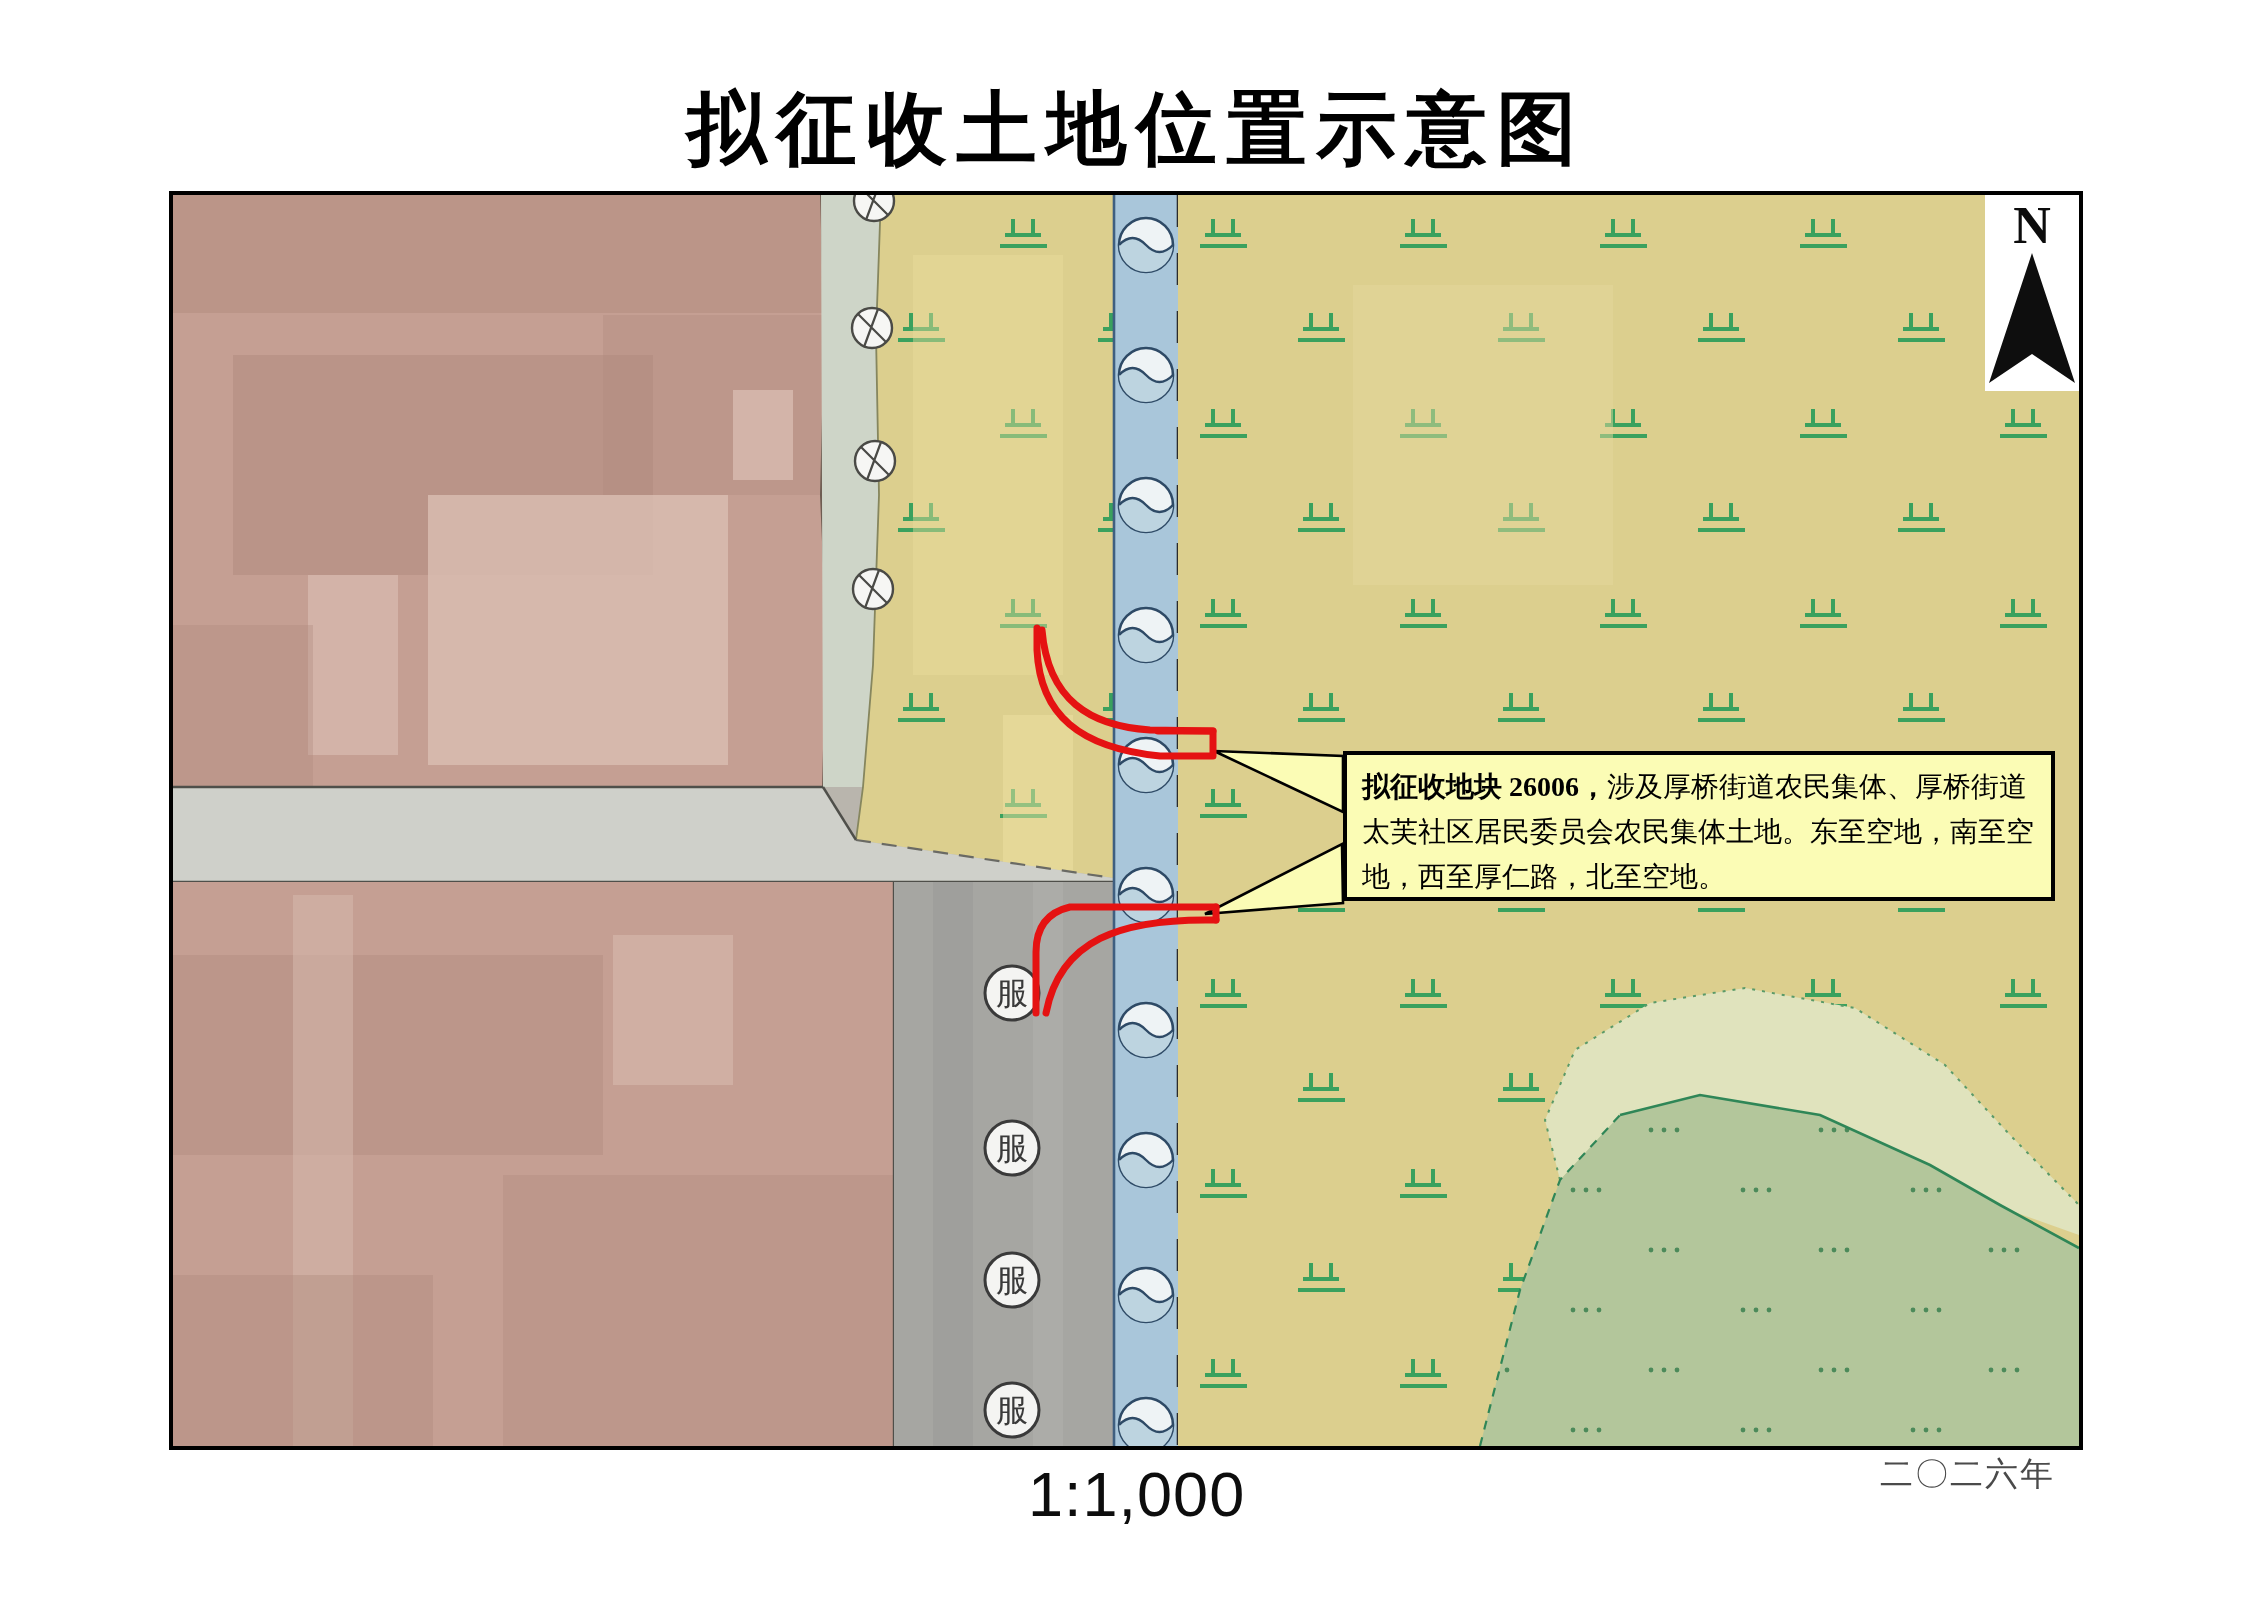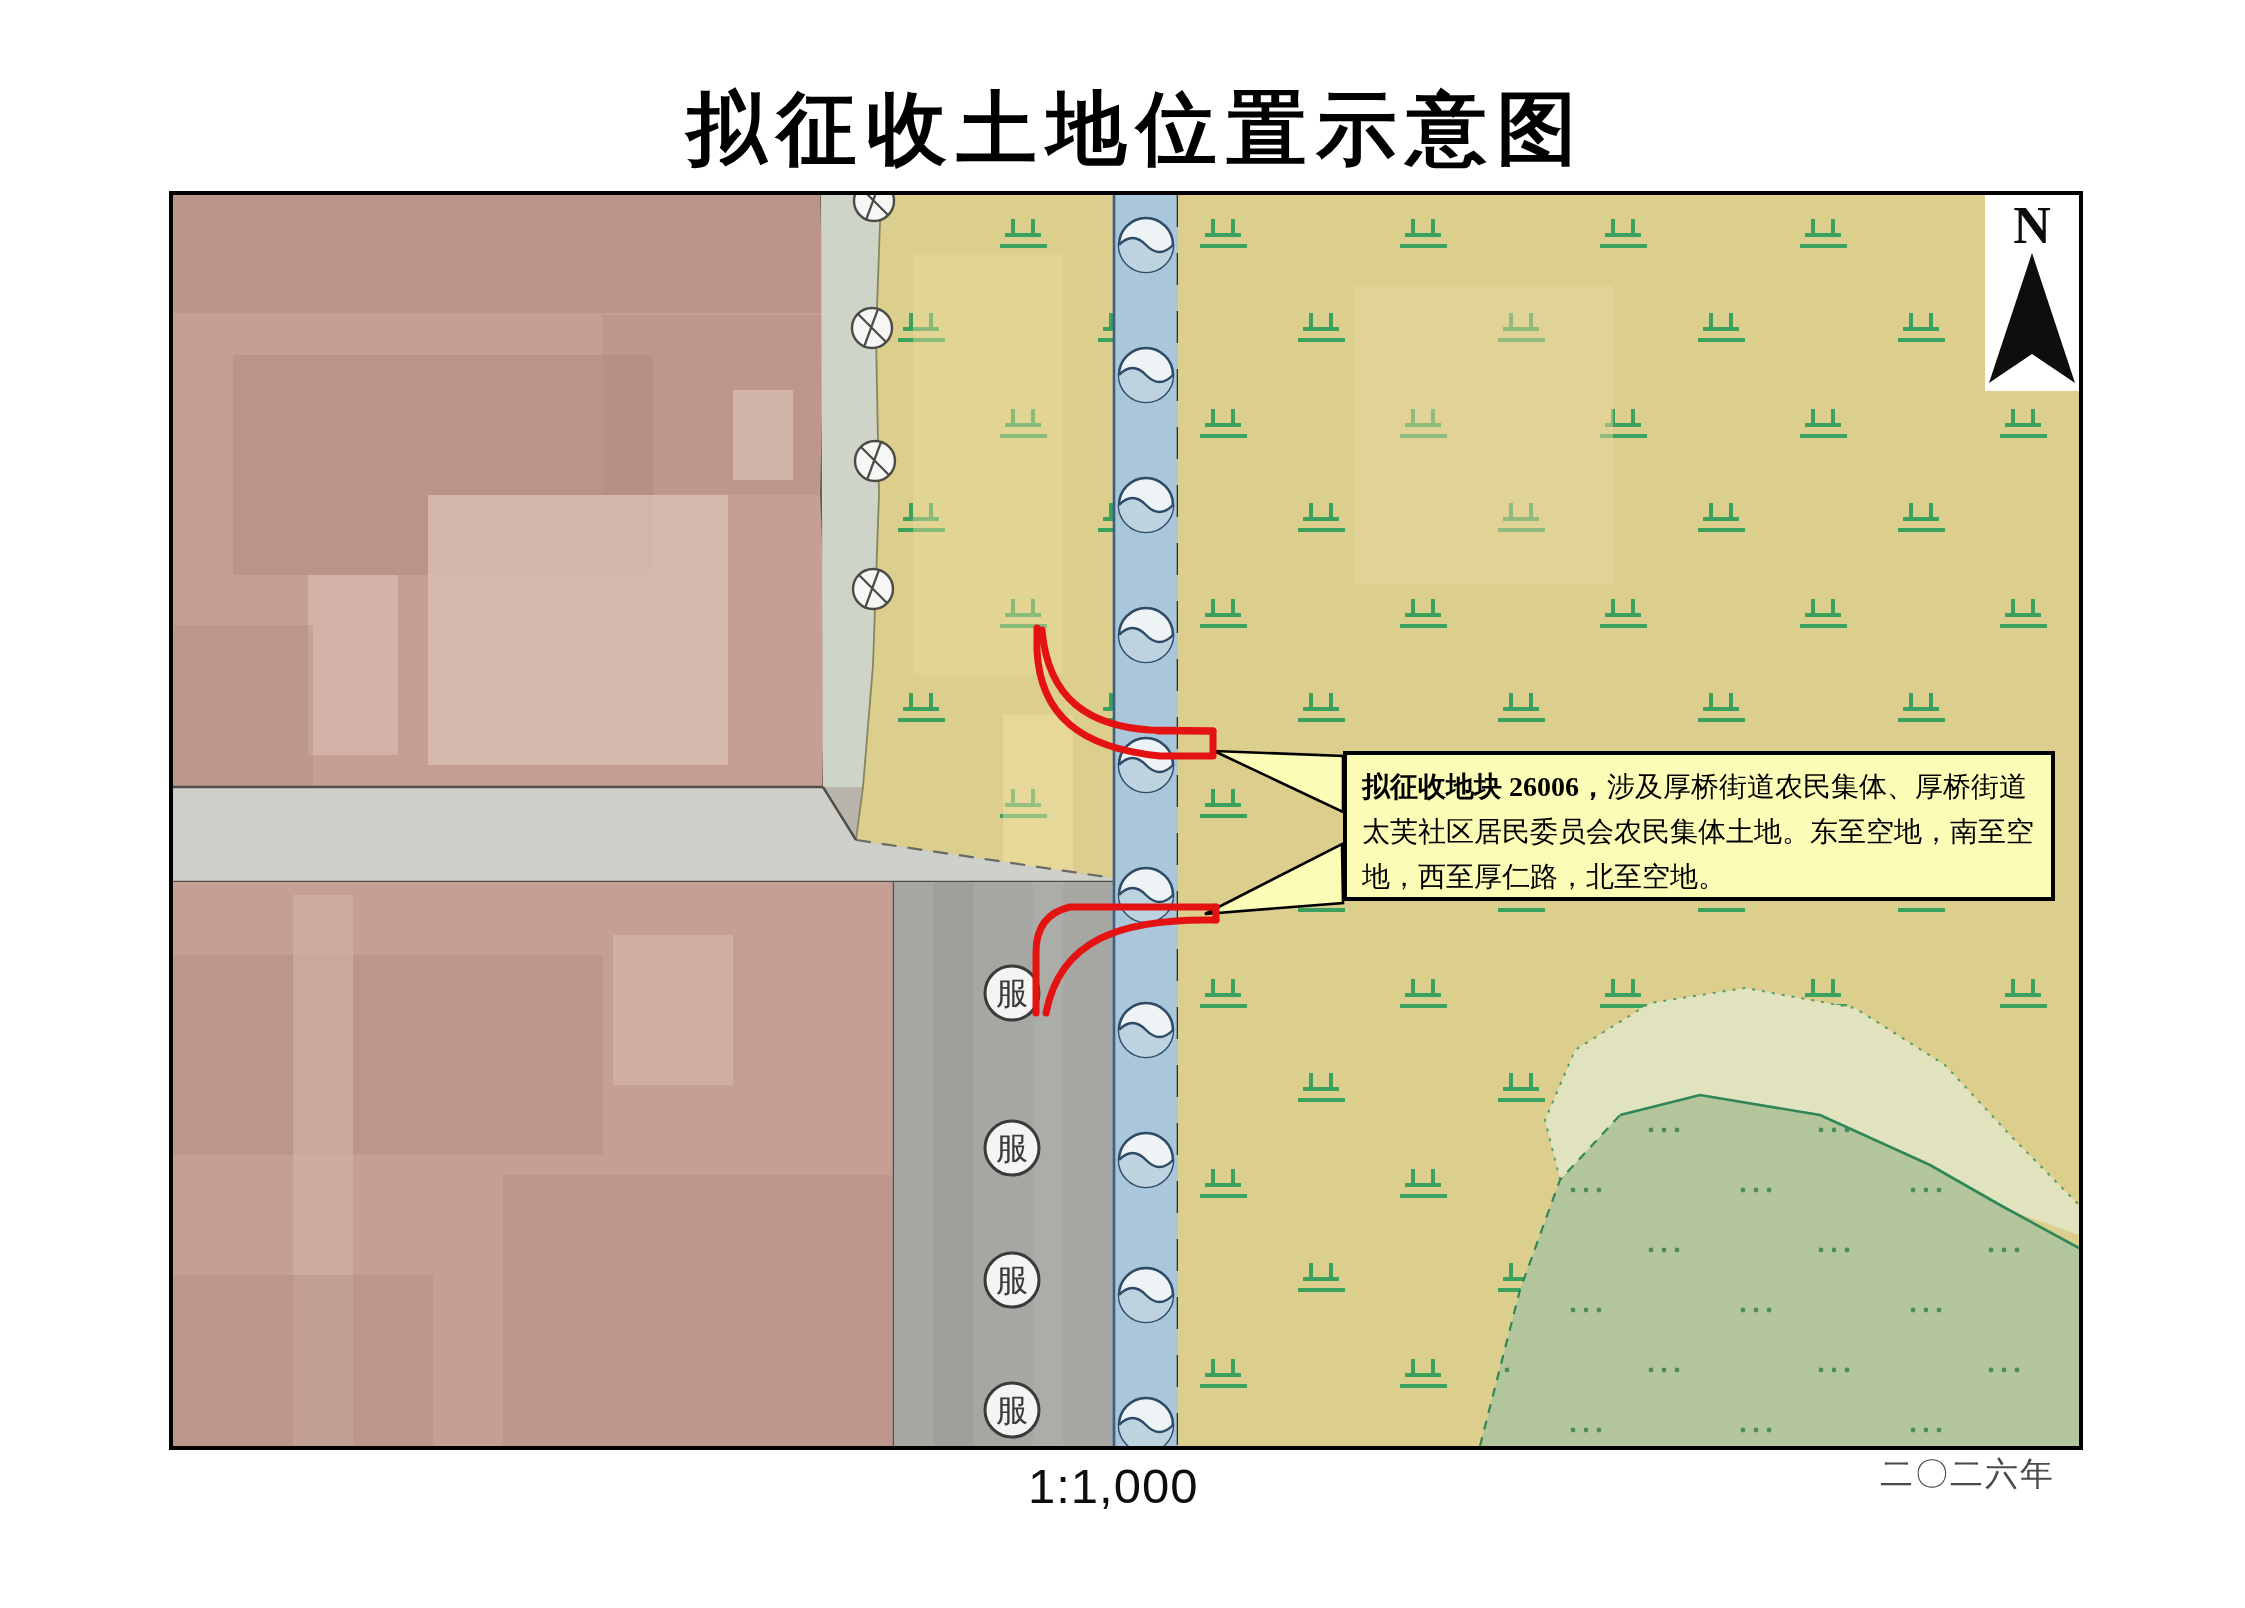--- a/index.html
+++ b/index.html
@@ -58,21 +58,21 @@
   .callout{fill:var(--calloutFill);stroke:#000;stroke-width:2.6;}
 
   .note-box{
     position:absolute;left:1170px;top:556px;width:712px;height:150px;box-sizing:border-box;
     background:var(--boxBg);border:4px solid #000;padding:9px 15px;
     font-size:28px;line-height:45px;color:#000;
   }
   .note-box b{font-weight:bold;}
   .scale-label{
     position:absolute;left:1028px;top:1458px;font-family:"Liberation Sans","DejaVu Sans",sans-serif;
-    font-size:49px;color:#0d0d0d;letter-spacing:1px;
+    font-size:63px;color:#0d0d0d;letter-spacing:1px;
   }
   .year-label{
     position:absolute;left:1880px;top:1452px;width:200px;
     font-size:33px;color:var(--dateColor);letter-spacing:2px;
   }
 </style>
 </head>
 <body>
 
 <div class="title">拟征收土地位置示意图</div>

